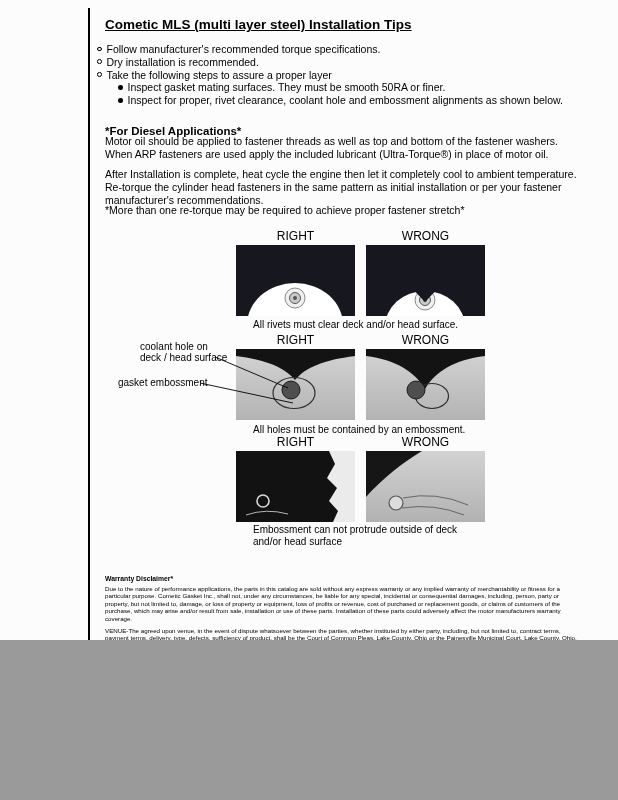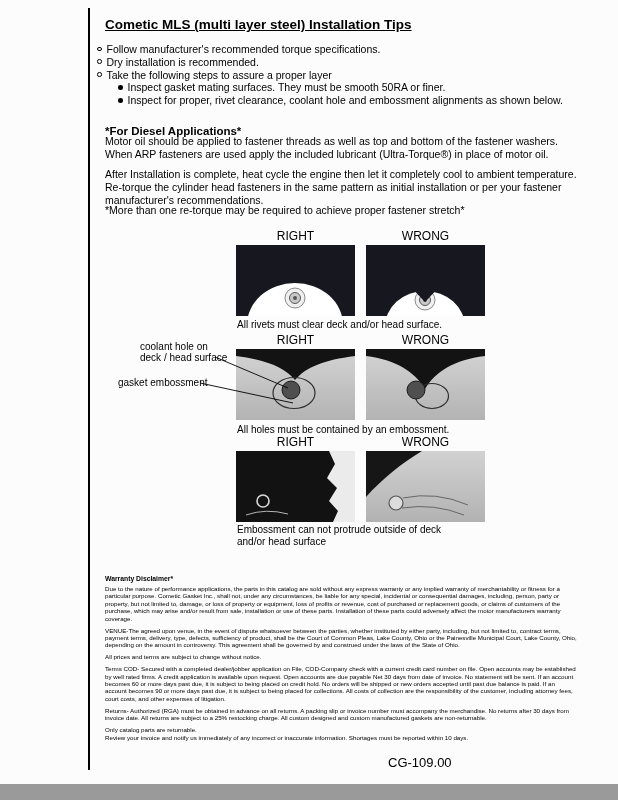--- a/index.html
+++ b/index.html
@@ -1,21 +1,21 @@
 <!DOCTYPE html>
 <html><head>
 <meta charset="utf-8">
 <style>
   * { box-sizing: border-box; }
   html, body { margin: 0; padding: 0; }
   body { background: #9a9a9a; }
   .page {
     position: relative;
     width: 618px;
-    height: 784px;
+    height: 640px;
     background: #fcfcfc;
     font-family: "Liberation Sans", sans-serif;
     color: #000;
     overflow: hidden;
     margin: 0 auto;
   }
   .abs { position: absolute; }
   .spine { width: 1.5px; background: #000; }
   .title {
     font-size: 13.5px;
@@ -38,21 +38,21 @@
     background: #000;
     border-radius: 50%;
     margin: 4px 5px 0 0;
   }
   .subs { margin-left: 21px; }
   .h-diesel { font-size: 11.5px; font-weight: bold; margin-top: 10px; }
   .para { font-size: 10.5px; line-height: 13.2px; width: 478px; }
   .dlabel { width: 119px; text-align: center; font-size: 12px; }
   .panel { width: 119px; height: 71px; }
   .panel svg { display: block; width: 100%; height: 100%; }
-  .caption { font-size: 10px; line-height: 12px; }
+  .caption { font-size: 10px; line-height: 12px; margin-left: 16px; }
   .callout { font-size: 10px; line-height: 11px; }
   .legal { width: 473px; }
   .lg { font-size: 6.2px; line-height: 7.4px; margin: 0 0 4.5px 0; }
   .lg-h { font-size: 6.8px; font-weight: bold; margin: 0 0 3px 0; }
   .lg-tight { margin-bottom: 1px; }
   .footer-code { font-size: 13px; text-align: right; }
 </style>
 </head>
 <body>
 

